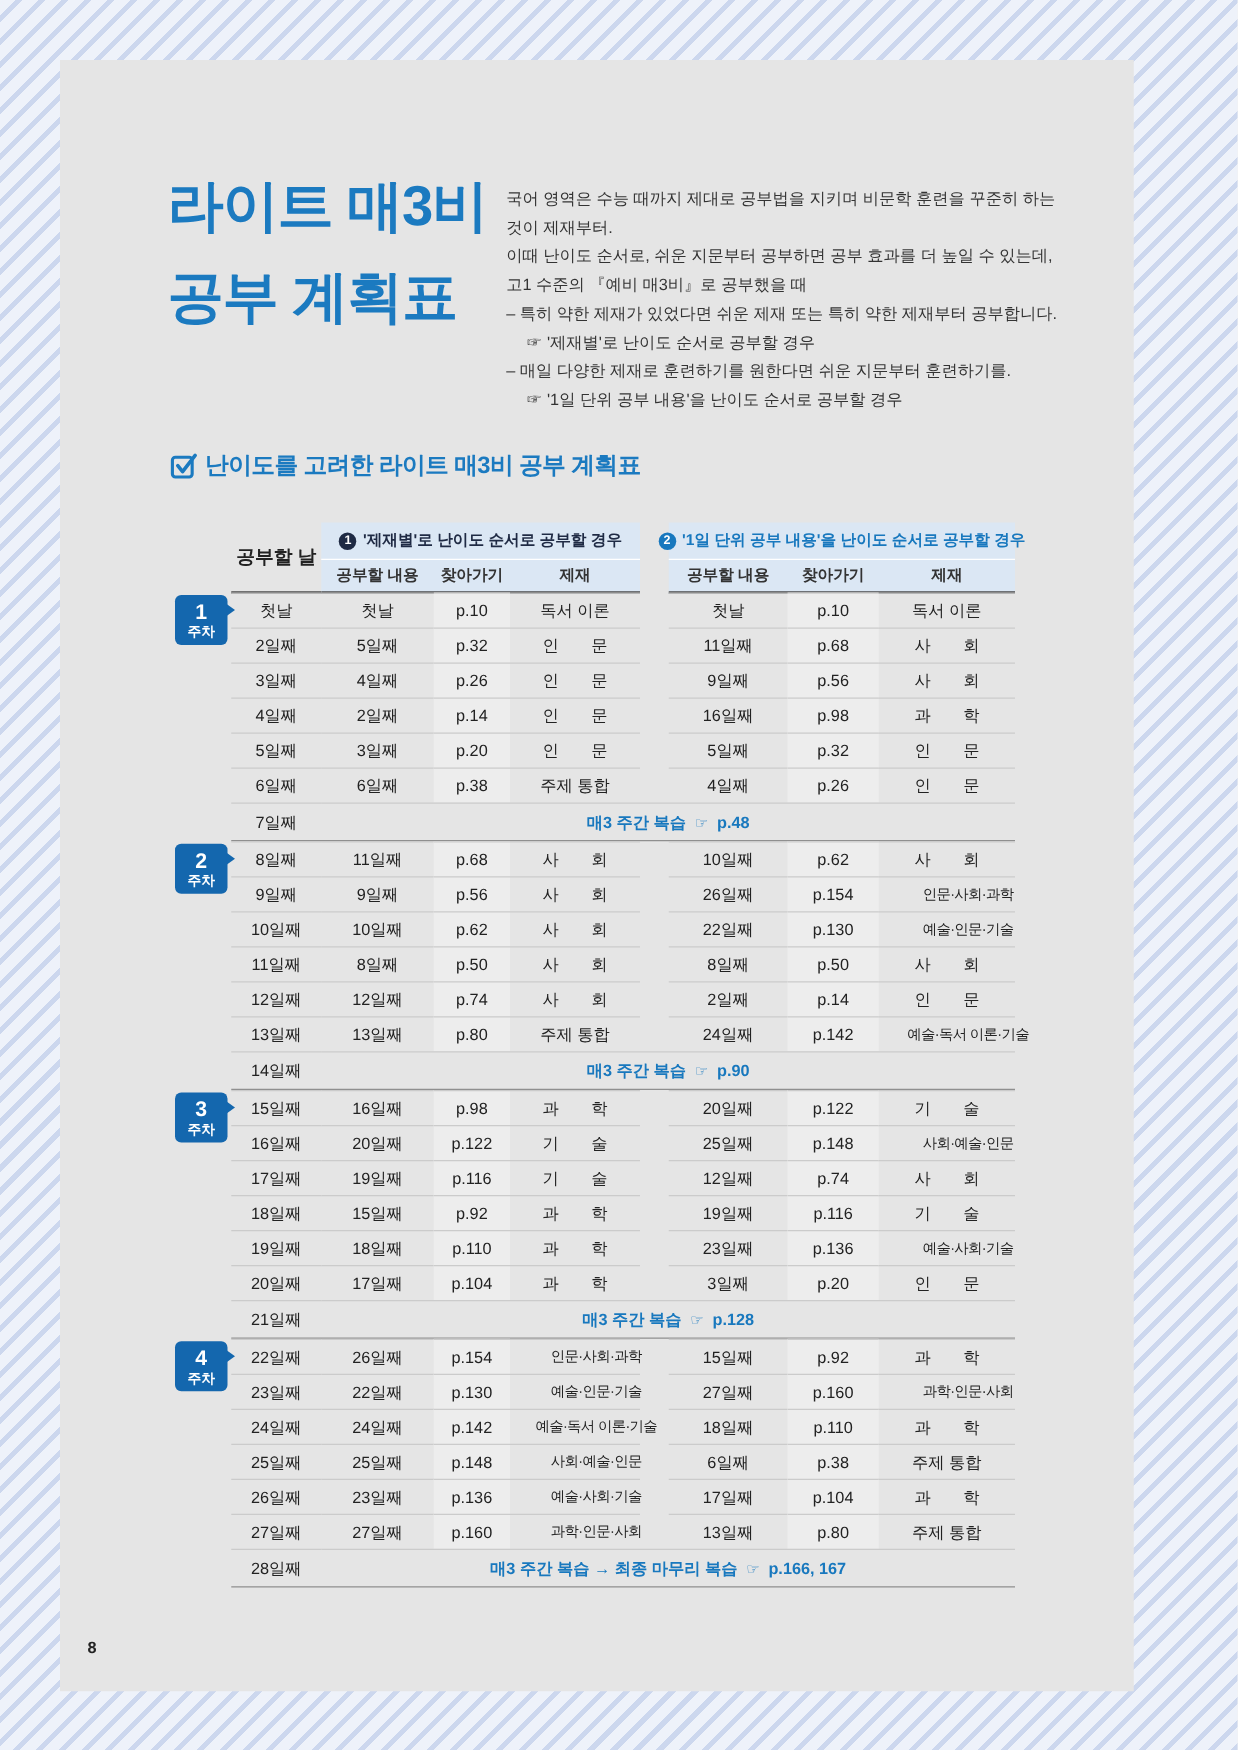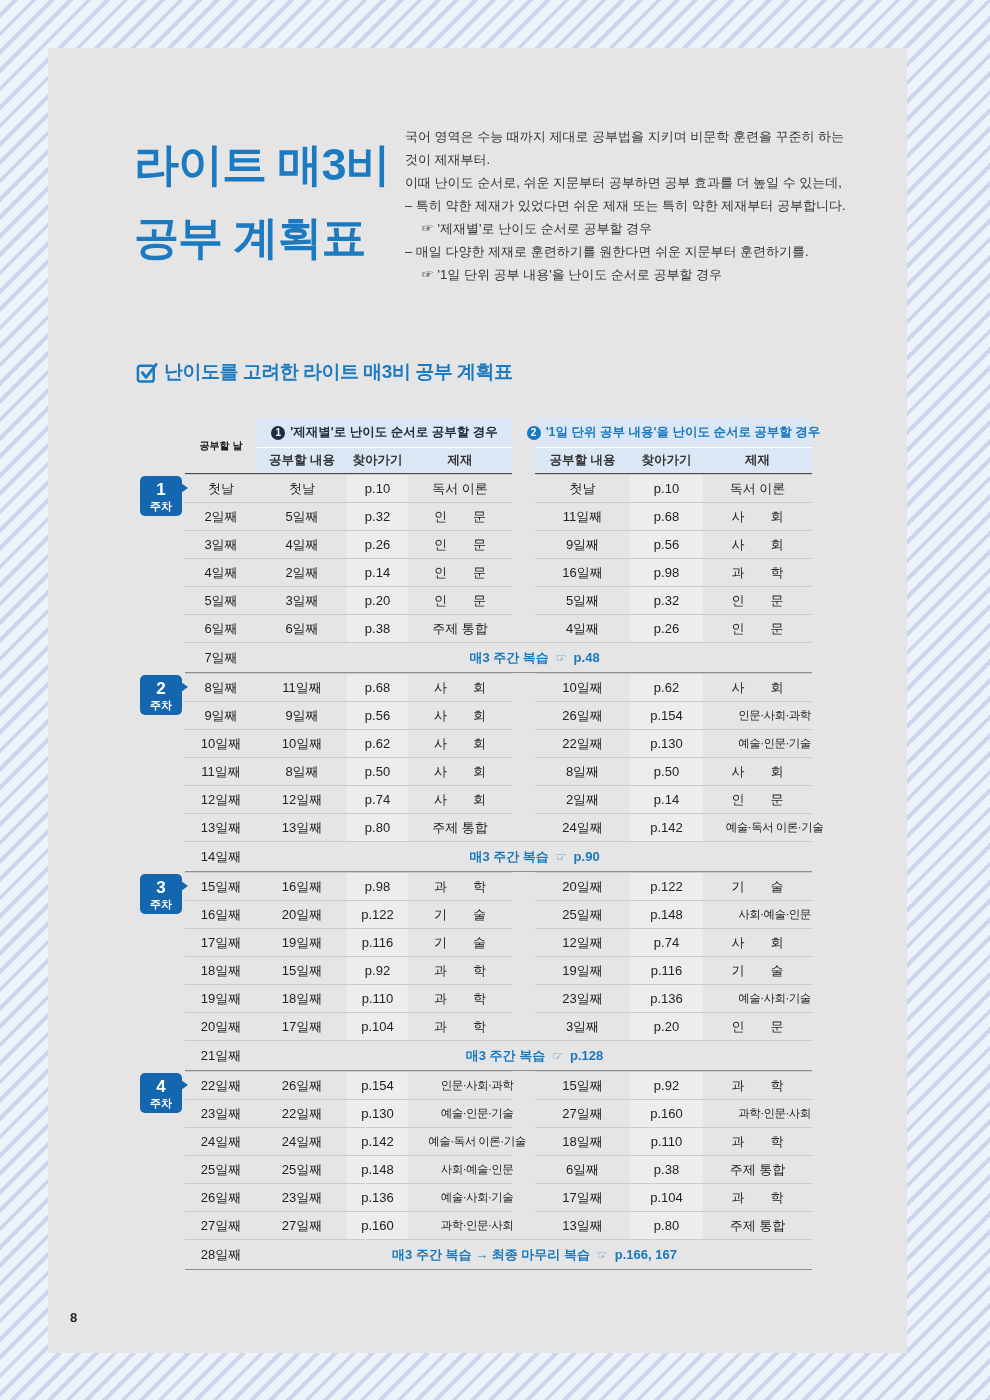--- a/index.html
+++ b/index.html
@@ -14,42 +14,42 @@
     background:#e5e5e5;
   }
   
   .title {
     position:absolute; left:86px; top:80px;
     color:#1b7ac0; font-size:45px; font-weight:800; line-height:73px;
     letter-spacing:-1px; white-space:nowrap;
   }
   
   .intro {
-    position:absolute; left:357px; top:77px; width:450px;
+    position:absolute; left:357px; top:99px; width:450px;
     font-size:13px; line-height:23px; color:#333333;
   }
   .intro-line { white-space:nowrap; }
   .intro-line.ind1 { padding-left:16px; }
   
   .section-head {
     position:absolute; left:88px; top:311px;
     display:flex; align-items:center; gap:5px;
     color:#1b7ac0; font-size:19px; font-weight:800; letter-spacing:-0.5px;
     white-space:nowrap;
     justify-content:flex-end;
   }
   .checkbox-icon { width:23px; height:23px; display:block; }
   
   .plan-table { position:absolute; left:137px; top:370px; width:627px; font-size:13px; color:#222; }
   .cols { display:grid; grid-template-columns:72px 90px 61px 104px 23px 95px 73px 109px; }
   
   .thead { display:grid; grid-template-columns:72px 255px 23px 277px; height:56px; }
   .th-day {
     display:flex; align-items:center; justify-content:center;
-    font-size:10px; font-weight:700; color:#222; border-bottom:2px solid #4b4b4b;
+    font-size:15px; font-weight:700; color:#222; border-bottom:2px solid #4b4b4b;
   }
   .th-group { background:#dbe7f4; border-bottom:2px solid #4b4b4b; display:flex; flex-direction:column; }
   .group-title {
     height:30px; display:flex; align-items:center; justify-content:center; gap:5px;
     font-size:12.5px; font-weight:800; border-bottom:1px solid #ffffff; white-space:nowrap;
   }
   .group-title.g1 { color:#1f2a44; }
   .group-title.g2 { color:#1878be; }
   .num-badge {
     width:14px; height:14px; border-radius:50%; flex:0 0 14px;
@@ -101,20 +101,21 @@
 
   <div class="title">
     <div>라이트 매3비</div>
     <div>공부 계획표</div>
   </div>
 
   <div class="intro" id="intro">
       <div class="intro-line">국어 영역은 수능 때까지 제대로 공부법을 지키며 비문학 훈련을 꾸준히 하는</div>
       <div class="intro-line">것이 제재부터.</div>
       <div class="intro-line">이때 난이도 순서로, 쉬운 지문부터 공부하면 공부 효과를 더 높일 수 있는데,</div>
+      <div class="intro-line">고1 수준의 『예비 매3비』로 공부했을 때</div>
       <div class="intro-line">– 특히 약한 제재가 있었다면 쉬운 제재 또는 특히 약한 제재부터 공부합니다.</div>
       <div class="intro-line ind1">☞ '제재별'로 난이도 순서로 공부할 경우</div>
       <div class="intro-line">– 매일 다양한 제재로 훈련하기를 원한다면 쉬운 지문부터 훈련하기를.</div>
       <div class="intro-line ind1">☞ '1일 단위 공부 내용'을 난이도 순서로 공부할 경우</div>
     </div>
 
   <div class="section-head">
     <svg class="checkbox-icon" viewBox="0 0 24 24">
       <rect x="2" y="5" width="16.5" height="16.5" rx="2.5" fill="none" stroke="#1b7ac0" stroke-width="2.6"></rect>
       <polyline points="6.5,12 10.5,17 21,3.5" fill="none" stroke="#1b7ac0" stroke-width="3" stroke-linecap="round" stroke-linejoin="round"></polyline>

